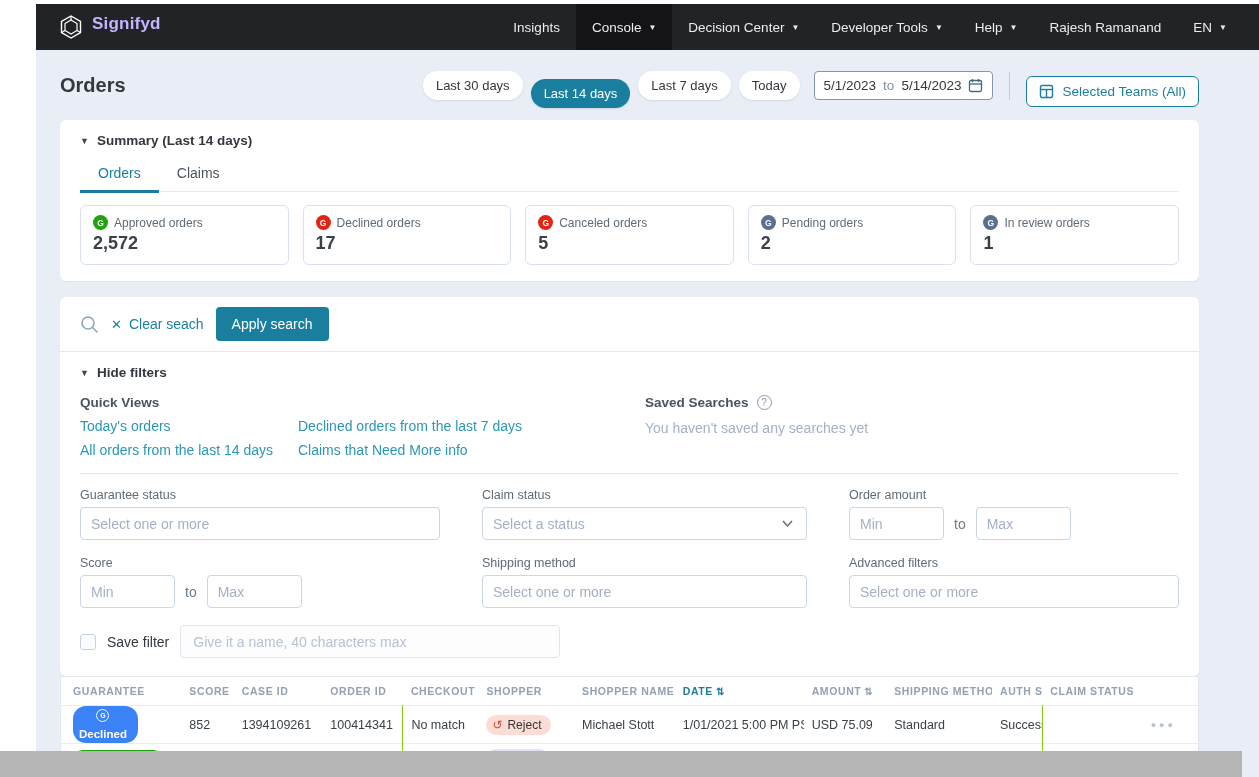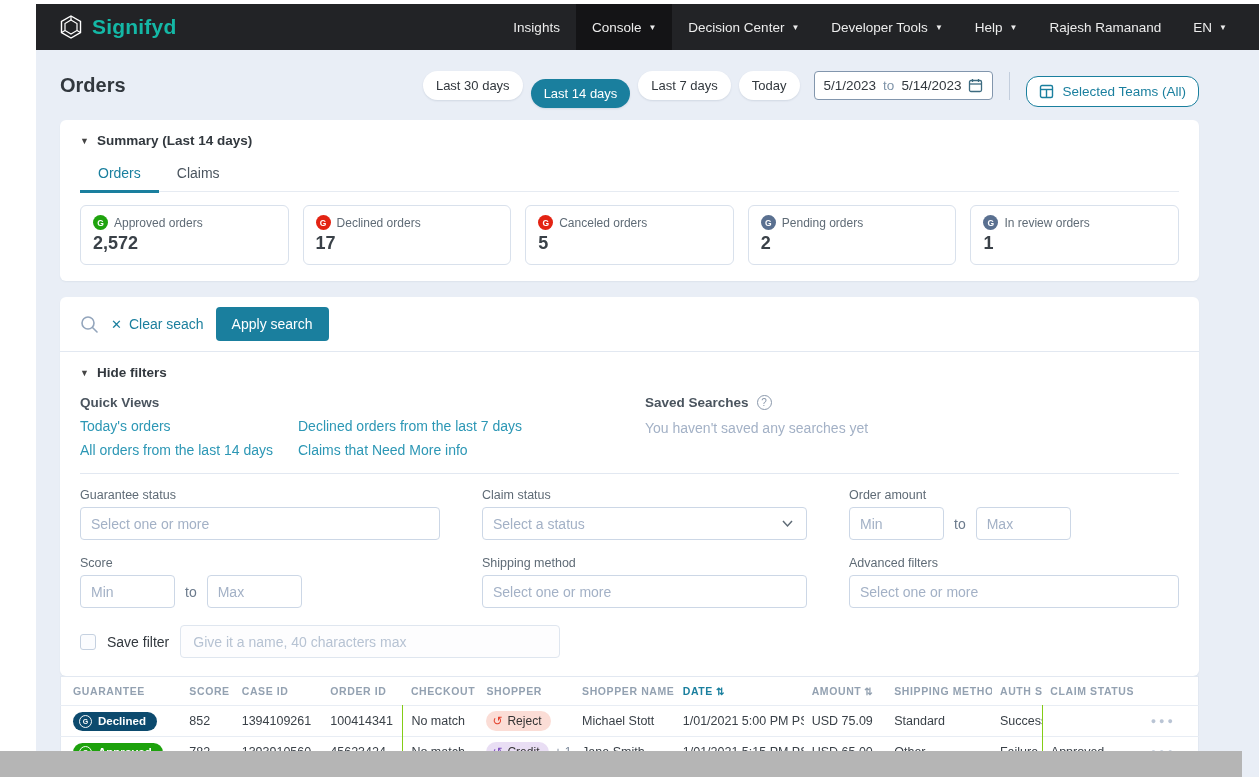--- a/index.html
+++ b/index.html
@@ -2,38 +2,38 @@
 <html><head>
 <meta charset="utf-8">
 <style>
   * { box-sizing: border-box; margin: 0; padding: 0; }
   html,body { width:1259px; height:777px; overflow:hidden; background:#fff;
     font-family:"Liberation Sans", sans-serif; position:relative; }
   .app { position:absolute; left:36px; top:4px; right:0; bottom:0; background:#e9eef6; display:flex; flex-direction:column; }
 
   
   .navbar { height:46px; background:#222326; display:flex; align-items:center; padding:0 16px 0 22px; flex-shrink:0; }
-  .logo { display:flex; align-items:center; gap:8px; color:#14b8a6; font-weight:bold; font-size:21px; letter-spacing:.2px; }
+  .logo { display:flex; align-items:flex-start; gap:8px; color:#c4b5fd; font-weight:bold; font-size:17px; letter-spacing:.2px; }
   .nav-right { margin-left:auto; display:flex; align-items:stretch; height:100%; }
   .nav-item { display:flex; align-items:center; gap:7px; padding:0 16px; color:#ececec; font-size:13.5px; cursor:pointer; }
   .nav-item.active { background:#141416; }
   .caret { font-size:8px; color:#ececec; }
 
   .main { flex:1; padding:0 60px 0 24px; position:relative; }
 
   
   .header-row { display:flex; align-items:center; padding:13px 0 12px; }
   .page-title { font-size:20px; font-weight:bold; color:#32383e; }
   .header-controls { margin-left:auto; display:flex; align-items:center; gap:8px; }
   .range-pill { background:#fff; border:none; border-radius:16px; padding:7px 13px; font-size:13px; color:#32383e; box-shadow:0 1px 2px rgba(40,60,90,.12); cursor:pointer; font-family:inherit; }
   .range-pill.active { background:#1a7f9e; color:#fff;margin-top:16px; }
   .date-box { display:flex; align-items:center; gap:7px; background:#fff; border:1px solid #8296ad; border-radius:4px; padding:6px 9px; font-size:13.5px; color:#32383e; margin-left:6px; cursor:pointer; }
   .date-to { color:#7e93a8; }
   .vdivider { width:1px; height:28px; background:#c3cedd; margin:0 8px; }
-  .teams-btn { display:flex; align-items:center; gap:8px; background:#fff; border:1.5px solid #1a7f9e; color:#1a7f9e; border-radius:12px; padding:7px 12px; font-size:13.5px; cursor:pointer; font-family:inherit;margin-top:12px; }
+  .teams-btn { display:flex; align-items:center; gap:8px; background:#fff; border:1.5px solid #1a7f9e; color:#1a7f9e; border-radius:6px; padding:7px 12px; font-size:13.5px; cursor:pointer; font-family:inherit;margin-top:12px; }
 
   
   .panel { background:#fff; border-radius:6px; box-shadow:0 1px 2px rgba(40,60,90,.06); }
   .summary-panel { padding:13px 20px 16px; }
   .collapse-toggle { display:flex; align-items:center; gap:8px; font-size:13.5px; font-weight:bold; color:#32383e; cursor:pointer; }
   .tri { font-size:9px; color:#444; }
   .tabs { display:flex; margin-top:10px; border-bottom:1px solid #e6ebf2; }
   .tab { padding:7px 18px 9px; font-size:14px; color:#4a545e; cursor:pointer; }
   .tab.active { color:#1a7f9e; border-bottom:3px solid #1a7f9e; margin-bottom:-2px; }
   .cards { display:flex; gap:14px; margin-top:13px; }
@@ -87,21 +87,21 @@
   table.results { width:100%; border-collapse:collapse; background:#fff; border:1px solid #e2e8f1; table-layout:fixed; }
   th { font-size:10.5px; letter-spacing:.6px; color:#93a1b1; font-weight:bold; text-align:left; padding:8px 8px; white-space:nowrap; overflow:hidden; }
   th.first, td.first { padding-left:12px; }
   th.sorted { color:#1a7f9e; }
   .sort-ic { display:inline-block; font-size:10px; margin-left:3px; color:#93a1b1; }
   th.sorted .sort-ic { color:#1a7f9e; }
   td { font-size:12.5px; color:#3a4148; padding:0 8px; height:31px; border-top:1px solid #e8edf4; white-space:nowrap; overflow:hidden; }
   td.div-right { border-right:1px solid #84cc16; }
   .gpill { display:inline-flex; align-items:center; gap:6px; border-radius:13px; padding:3px 11px 3px 6px; color:#fff; font-size:11.5px; font-weight:bold; cursor:pointer; }
   .gpill .gring { width:13px; height:13px; border:1.5px solid rgba(255,255,255,.95); border-radius:50%; font-size:7px; font-weight:bold; display:inline-flex; align-items:center; justify-content:center; }
-  .gpill.declined { background:#0c4a6e; } .gpill.approved { background:#1da10c; }
+  .gpill.declined { background:#3b82f6;flex-direction:column; } .gpill.approved { background:#1da10c; }
   .rpill { display:inline-flex; align-items:center; gap:5px; border-radius:12px; padding:3px 10px 3px 6px; font-size:12px; color:#333; }
   .rpill .ric { font-size:12px; line-height:1; }
   .rpill.reject { background:#fbddd6; } .rpill.reject .ric { color:#e3402c; }
   .rpill.credit { background:#e9def4; } .rpill.credit .ric { color:#8053c0; }
   .ret-extra { color:#7a8798; font-size:12px; margin-left:5px; }
   .claim-inner { display:flex; align-items:center; justify-content:space-between; padding-right:14px; }
   .dots { color:#b9c4d4; font-size:9px; letter-spacing:3px; font-weight:bold; cursor:pointer; }
 
   .hscrollbar { position:absolute; left:0; bottom:0; height:26px; width:1242px; background:#b5b5b5; z-index:50; cursor:grab; }
 

